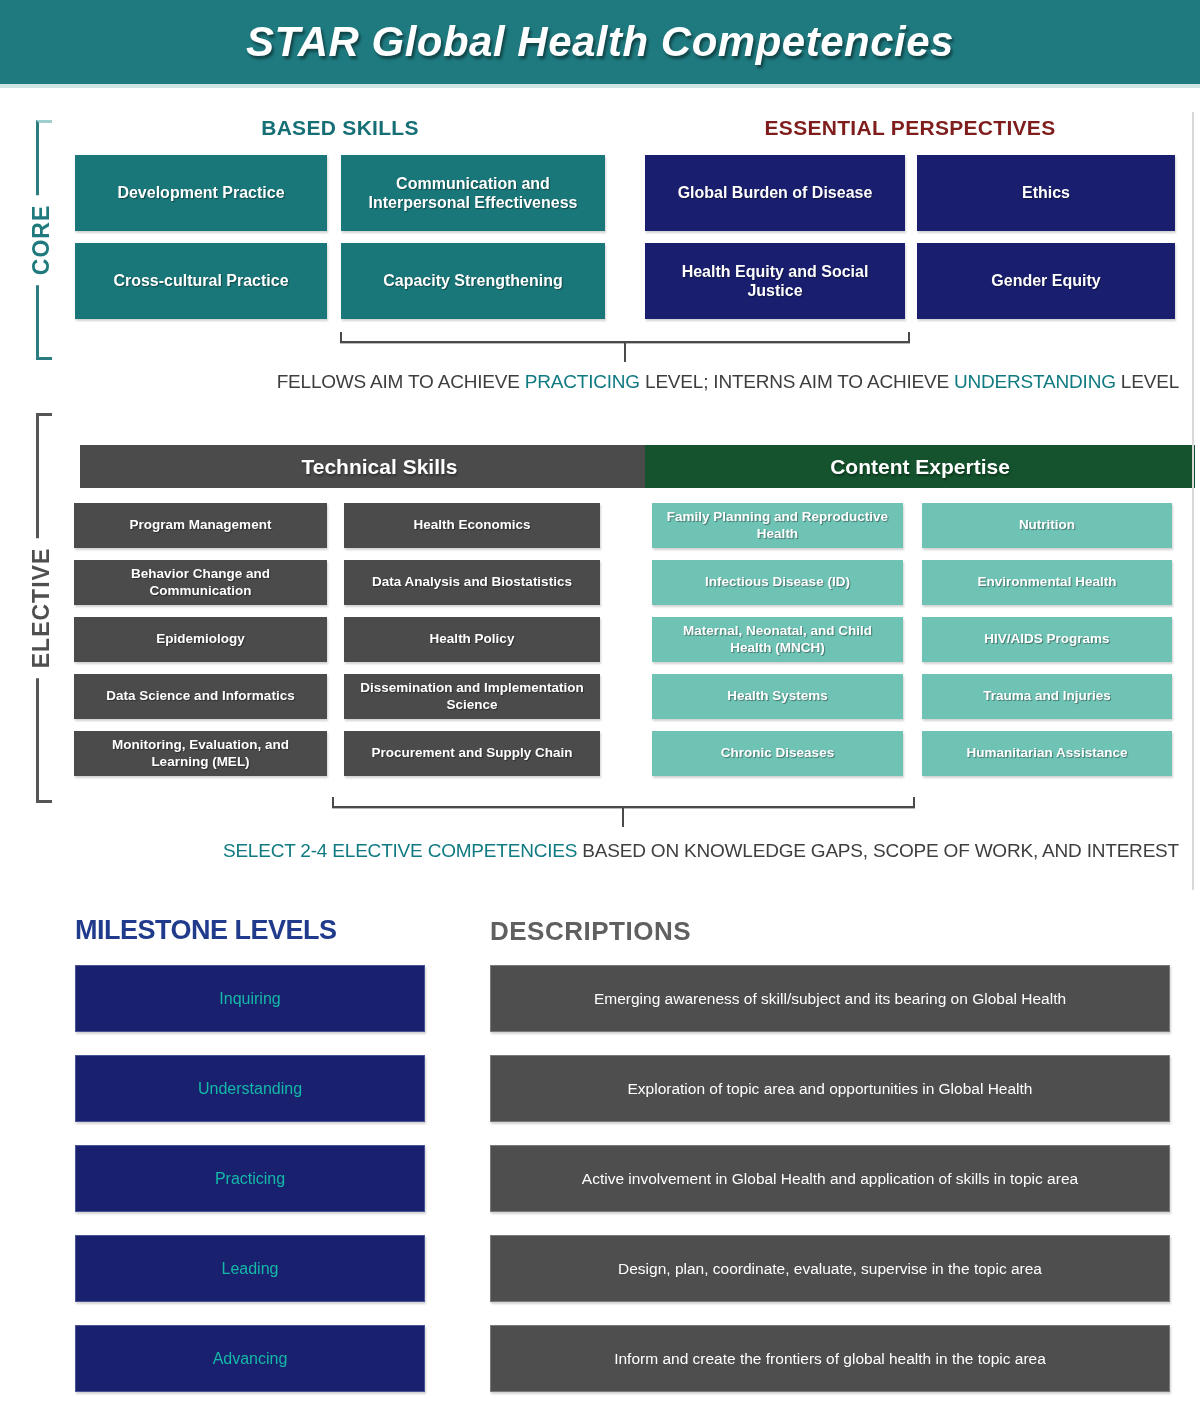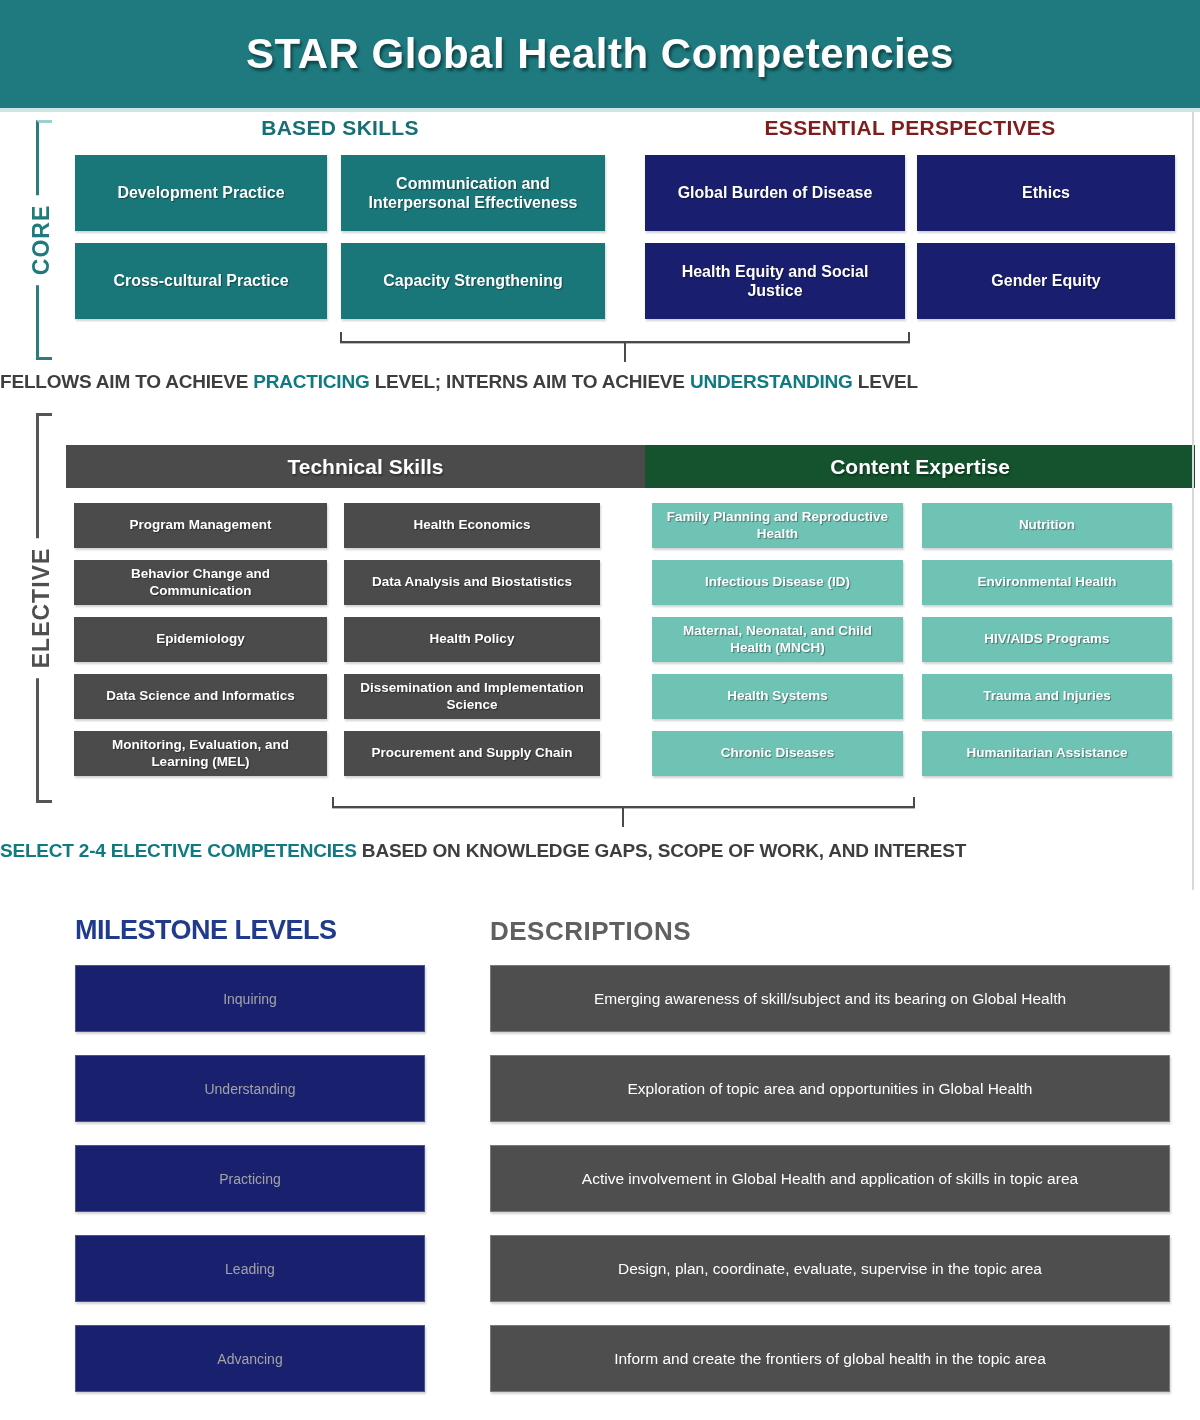--- a/index.html
+++ b/index.html
@@ -5,23 +5,24 @@
   * { margin:0; padding:0; box-sizing:border-box; }
   html,body { background:#ffffff; }
   body {
     width:1200px; height:1420px; position:relative; overflow:hidden;
     font-family:"Liberation Sans", sans-serif;
   }
   .abs { position:absolute; }
 
   
   .header-bar {
-    left:0; top:0; width:1200px; height:112px; background:#1e7a7f;
+    left:0; top:0; width:1200px; height:88px; background:#1e7a7f;
     display:flex; align-items:center; justify-content:center;
     border-bottom:4px solid #cfe6e4;
+    font-style:italic;
   }
   .header-title {
     color:#ffffff; font-weight:bold; font-size:42px; letter-spacing:0.5px;
     text-shadow:2px 3px 3px rgba(0,0,0,0.45);
   }
 
   
   .col-heading { text-align:center; font-weight:bold; font-size:21px; letter-spacing:0.3px; }
   .teal-text { color:#156f75; }
   .navy-text { color:#7f1d1d; }
@@ -53,21 +54,21 @@
   }
   .elect-grid-right {
     display:grid; grid-template-columns:251px 250px; column-gap:19px;
     grid-auto-rows:45px; row-gap:12px;border-radius:18px;
   }
   .milestone-grid {
     display:grid; grid-template-columns:350px 680px; column-gap:65px;
     grid-auto-rows:67px; row-gap:23px;
   }
   .milestone-grid .level-box {
-    background:#19216f; color:#a3a3a3; font-size:14px; font-weight:normal;
+    background:#19216f; color:#14b8a6; font-size:16px; font-weight:normal;
     display:flex; align-items:center; justify-content:center; text-align:center;
     box-shadow:inset 0 0 0 1px rgba(160,180,220,0.35), 1px 2px 2px rgba(0,0,0,0.18);
   }
   .milestone-grid .desc-box {
     background:#4e4e4e; color:#fff; font-size:15.5px; font-weight:normal;
     display:flex; align-items:center; justify-content:center; text-align:center;
     padding:0 18px;
     box-shadow:inset 0 0 0 1px rgba(255,255,255,0.25), 1px 2px 2px rgba(0,0,0,0.18);
   }
 
@@ -95,21 +96,21 @@
 
   .hbracket {
     border-left:2px solid #4a4a4a; border-right:2px solid #4a4a4a;
     border-bottom:2px solid #4a4a4a; height:11px;
     box-shadow:0 1px 0 rgba(130,130,130,0.55);
   }
   .tickdown { width:2px; background:#4a4a4a; }
 
   
   .note-line {
-    left:0; width:1179px; text-align:left; font-weight:bold; font-size:19px;
+    left:0; width:1179px; text-align:right; font-weight:normal; font-size:19px;
     letter-spacing:-0.2px; color:#3e3e3e;
   }
   .hl-teal { color:#0f7a81; }
 
   
   .milestones-heading {
     text-align:left; font-weight:bold; font-size:27px; letter-spacing:-0.5px;
     color:#203a8c;
   }
   .descriptions-heading {
@@ -151,21 +152,21 @@
 <div class="abs tickdown" style="left:624px; top:343px; height:19px;"></div>
 
 <div class="abs note-line" style="top:371px;">
   <span>FELLOWS AIM TO ACHIEVE </span><span class="hl-teal">PRACTICING</span><span> LEVEL; INTERNS AIM TO ACHIEVE </span><span class="hl-teal">UNDERSTANDING</span><span> LEVEL</span>
 </div>
 
 <div class="abs vbracket vbracket-gray" style="left:36px; top:413px; height:390px;">
   <div class="vlabel vlabel-gray">ELECTIVE</div>
 </div>
 
-<div class="abs bar bar-gray" style="left:66px; top:445px; width:599px; height:43px;">Technical Skills</div>
+<div class="abs bar bar-gray" style="left:80px; top:445px; width:599px; height:43px;">Technical Skills</div>
 <div class="abs bar bar-seafoam" style="left:625px; top:445px; width:550px; height:43px;">Content Expertise</div>
 
 <div class="abs elect-grid-left" style="left:74px; top:503px;">
   <div class="box gray-box">Program Management</div>
   <div class="box gray-box">Health Economics</div>
   <div class="box gray-box">Behavior Change and Communication</div>
   <div class="box gray-box">Data Analysis and Biostatistics</div>
   <div class="box gray-box">Epidemiology</div>
   <div class="box gray-box">Health Policy</div>
   <div class="box gray-box">Data Science and Informatics</div>

